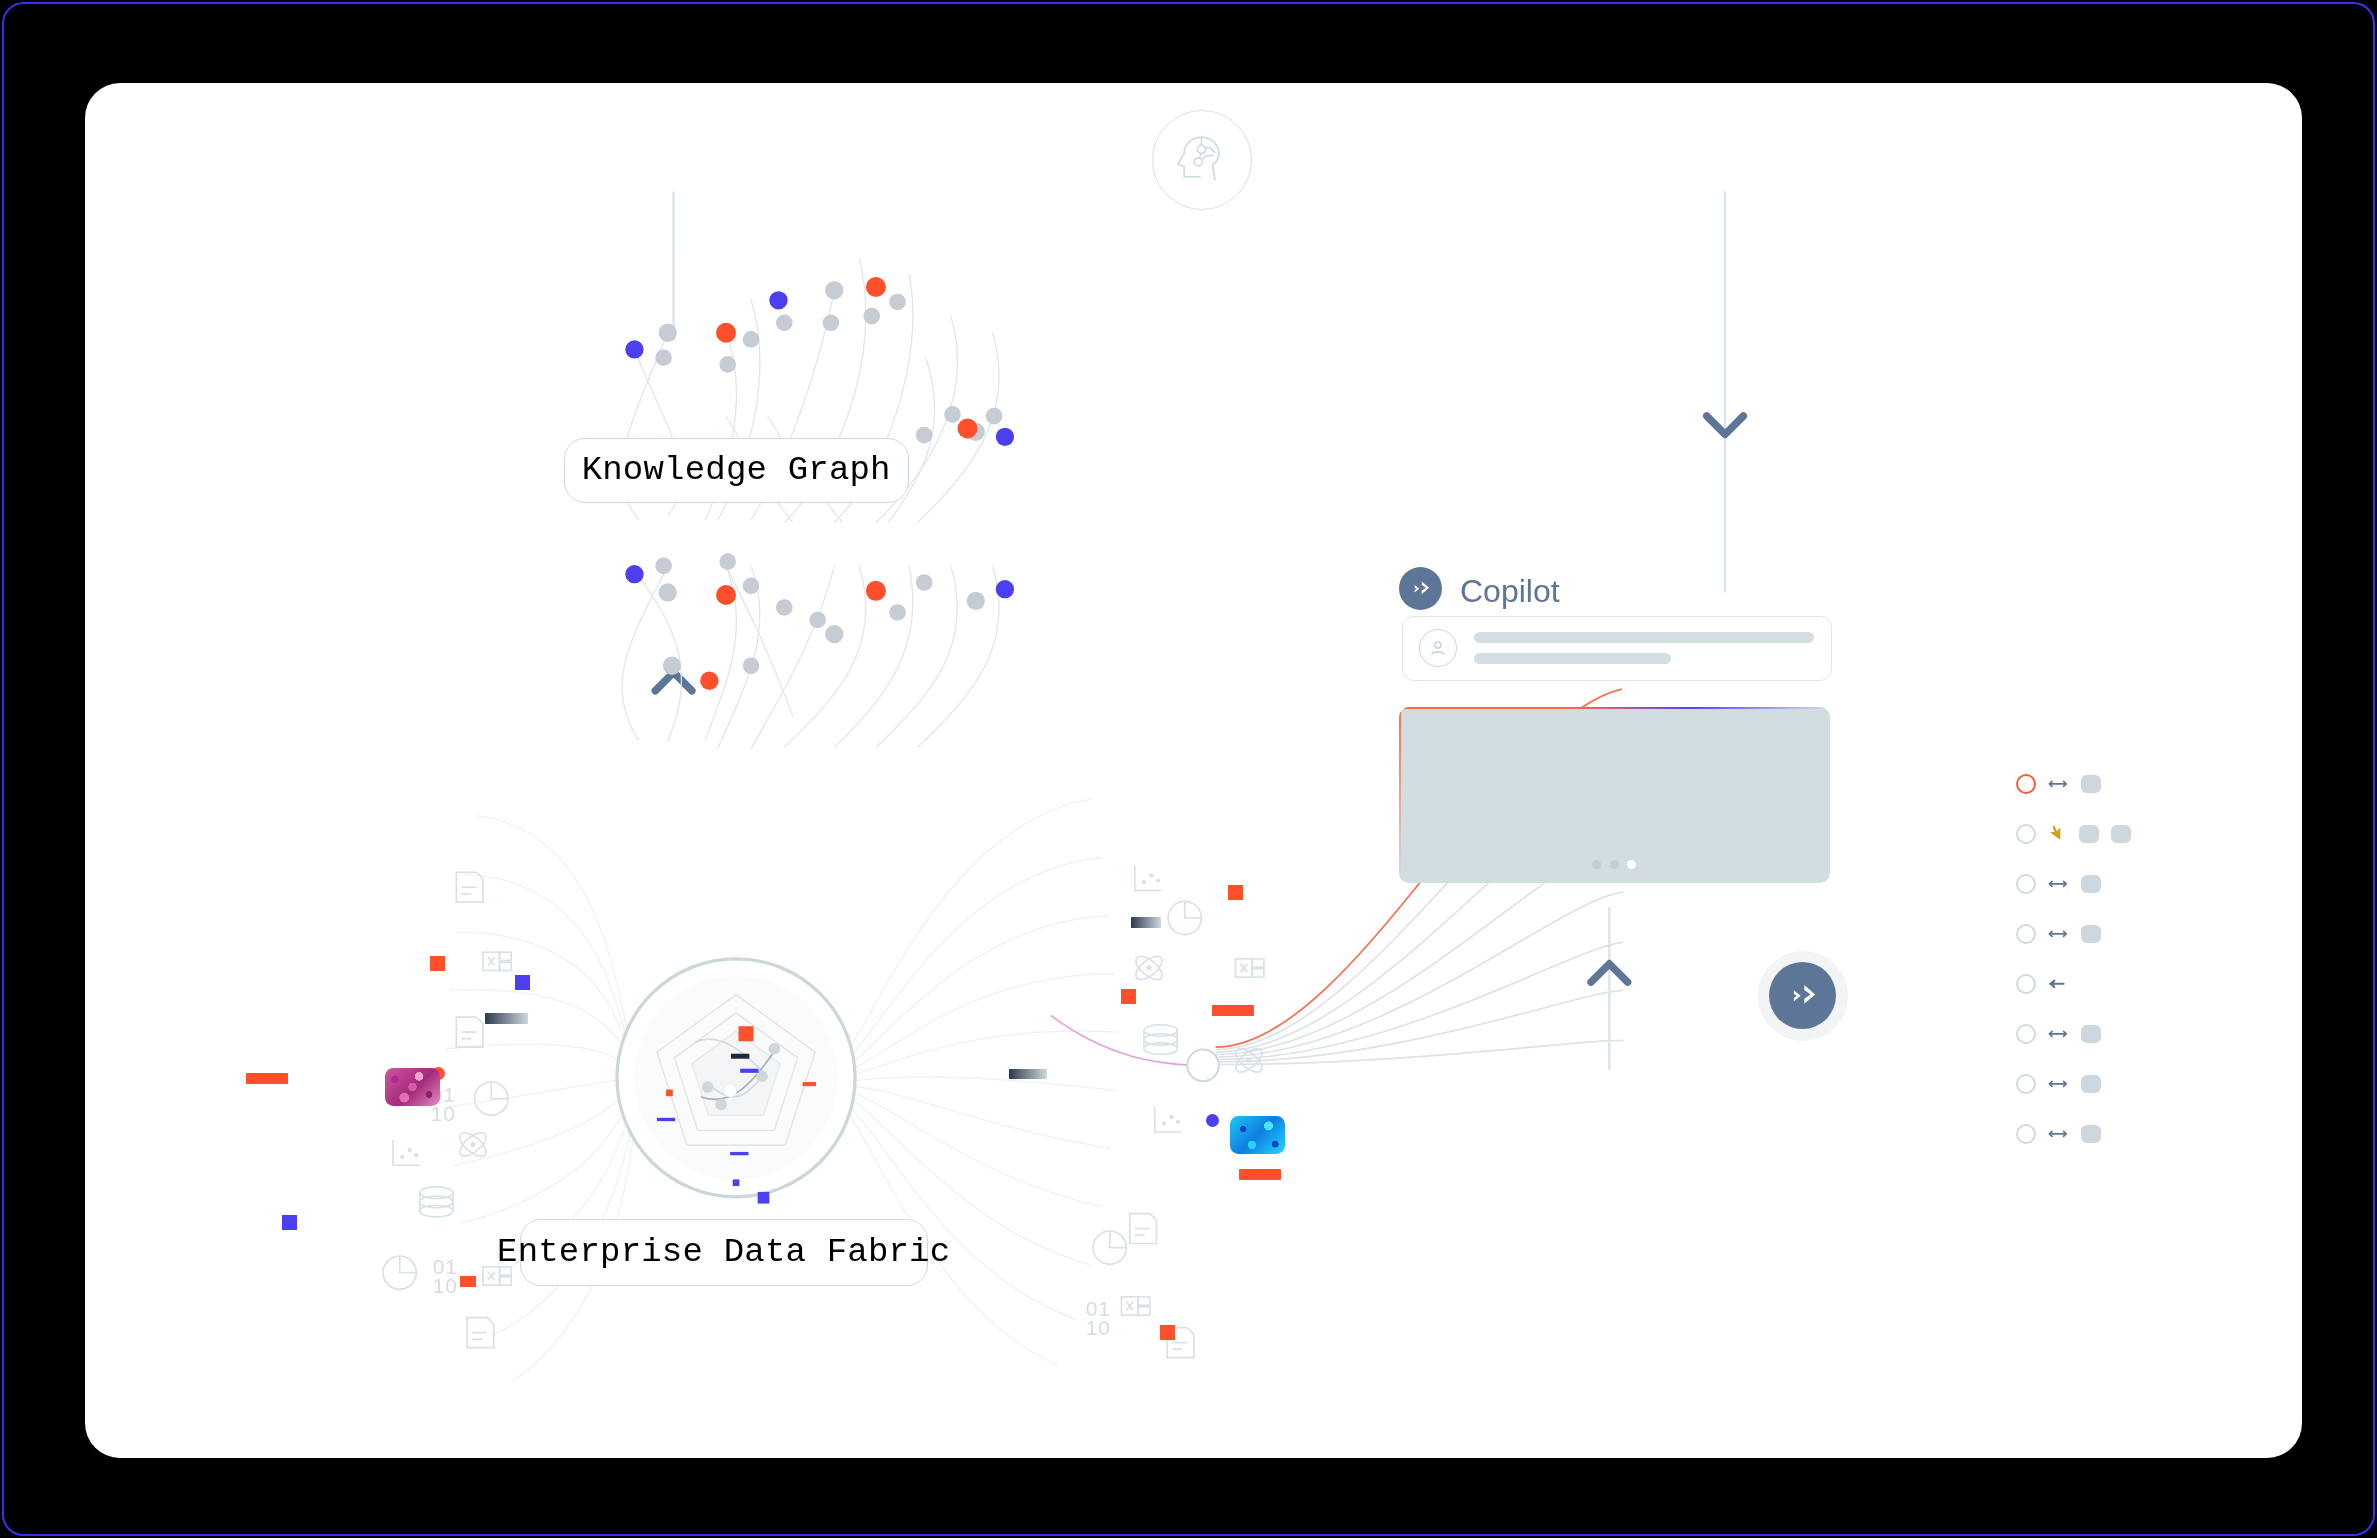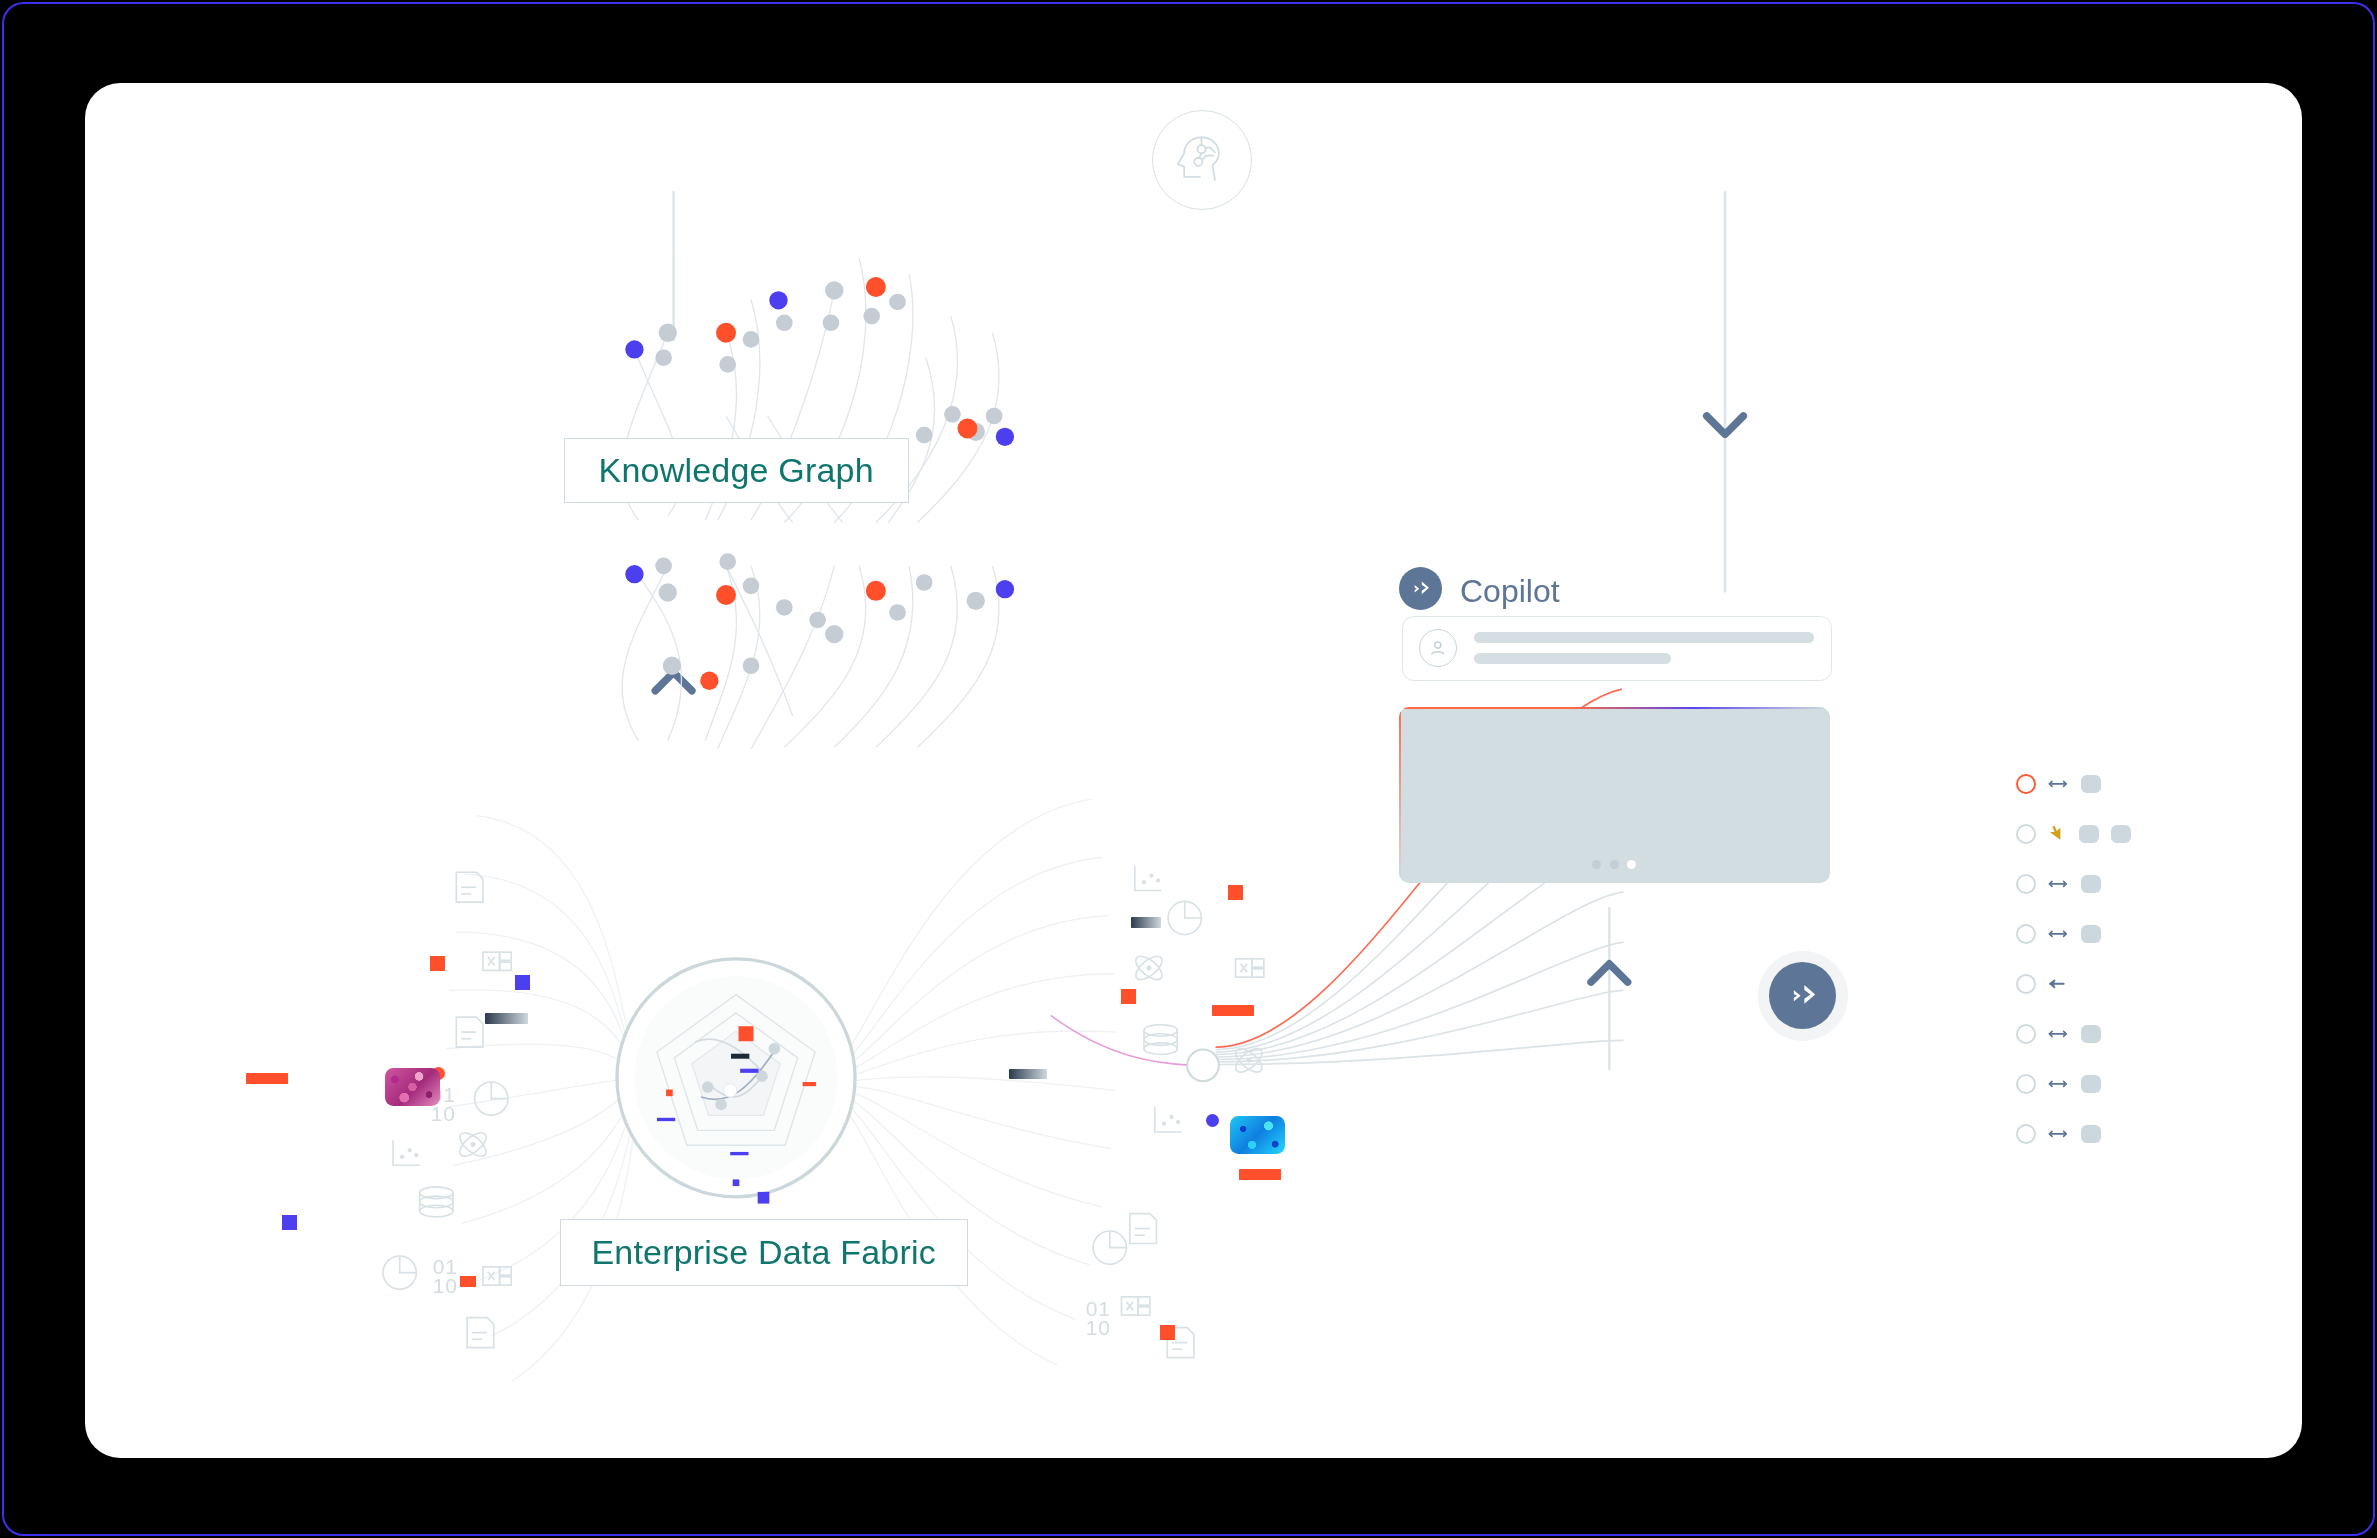--- a/index.html
+++ b/index.html
@@ -27,28 +27,29 @@
     overflow:hidden;
   }
   svg{ display:block; overflow:visible; }
 
   
   .pill{
     position:absolute;
     display:flex; align-items:center; justify-content:center;
     background:#fff;
     border:1.7px solid #cfd9df;
-    border-radius:0;
-    color:#0f766e;
+    border-radius:21px;
+    color:#000000;
     letter-spacing:0.2px;
     z-index:30;
     white-space:nowrap;
+    font-family:Liberation Mono, monospace;
   }
   #kg-pill{ left:479px; top:355px; width:345px; height:65px; font-size:34px; }
-  #edf-pill{ left:435px; top:1136px; width:408px; height:67px; font-size:34px;margin-left:40px; }
+  #edf-pill{ left:435px; top:1136px; width:408px; height:67px; font-size:34px; }
 
   
   #copilot-head{
     position:absolute; left:1314px; top:484px;
     display:flex; align-items:flex-end; gap:18.3px; z-index:30;
   }
   #copilot-badge{
     width:43px; height:43px; border-radius:50%;
     background:#5d7596;
     display:flex; align-items:center; justify-content:center;

